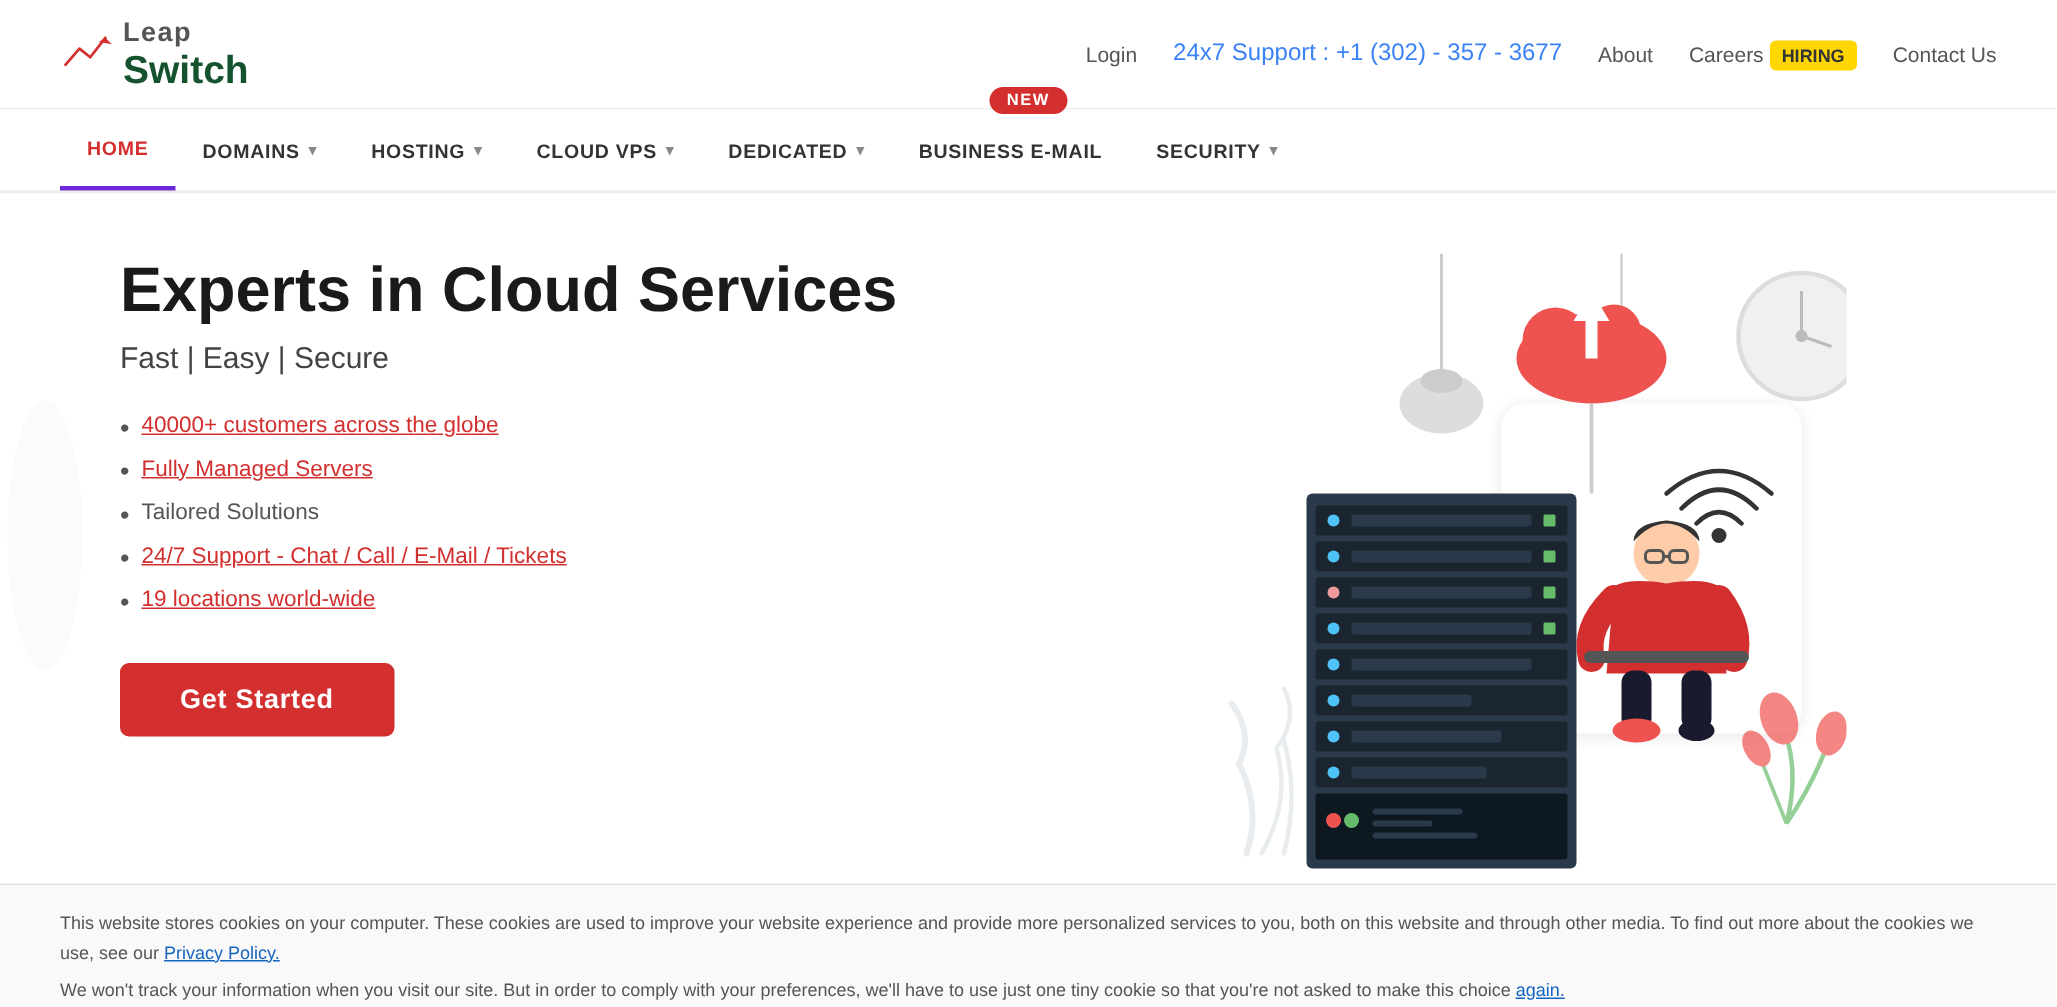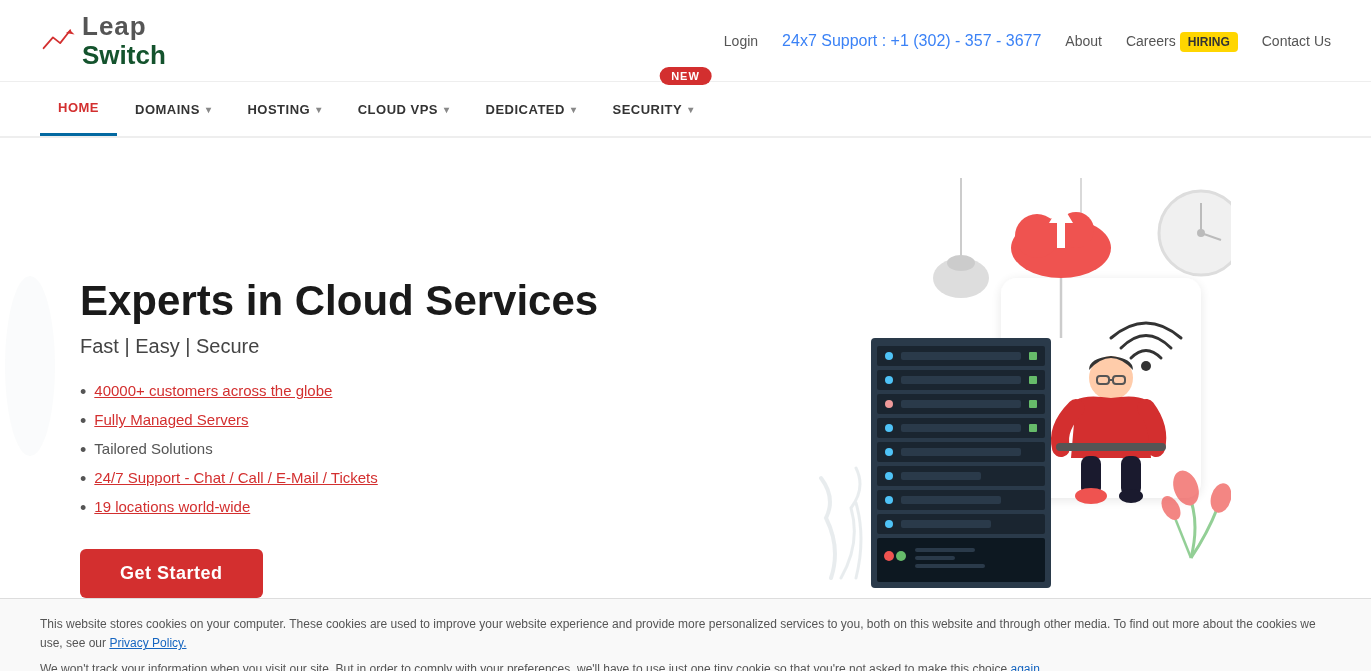--- a/index.html
+++ b/index.html
@@ -18,21 +18,21 @@
       display: flex;
       align-items: center;
       gap: 6px;
     }
     .logo-text {
       display: flex;
       flex-direction: column;
       line-height: 1.1;
     }
     .logo-leap {
-      font-size: 26px;
+      font-size: 18px;
       font-weight: 600;
       color: #555;
       letter-spacing: 1px;
     }
     .logo-switch {
       font-size: 26px;
       font-weight: 700;
       color: #14532d;
     }
     .logo-icon {
@@ -101,32 +101,32 @@
       cursor: pointer;
       display: flex;
       align-items: center;
       gap: 4px;
       white-space: nowrap;
       letter-spacing: 0.5px;
       text-transform: uppercase;
     }
     .nav-item.active {
       color: #d32f2f;
-      border-bottom: 3px solid #0369a1;
+      border-bottom: 3px solid #6d28d9;
     }
     .nav-item .arrow {
       font-size: 10px;
       color: #888;
       margin-left: 2px;
     }
 
     
     .hero {
       display: flex;
-      align-items: flex-end;
+      align-items: flex-start;
       padding: 40px 40px 0 80px;
       min-height: 450px;
       background: #fff;
       overflow: hidden;
       position: relative;
     }
     .hero-content {
       flex: 1;
       max-width: 550px;
       z-index: 2;
@@ -243,20 +243,21 @@
 <div class="main-nav">
   <div class="new-badge-container">
     <span class="new-badge">NEW</span>
   </div>
   <ul class="nav-items">
     <li class="nav-item active">HOME</li>
     <li class="nav-item">DOMAINS <span class="arrow">▾</span></li>
     <li class="nav-item">HOSTING <span class="arrow">▾</span></li>
     <li class="nav-item">CLOUD VPS <span class="arrow">▾</span></li>
     <li class="nav-item">DEDICATED <span class="arrow">▾</span></li>
+    <li class="nav-item">BUSINESS E-MAIL</li>
     <li class="nav-item">SECURITY <span class="arrow">▾</span></li>
   </ul>
 </div>
 
 <div class="hero">
 
   <div class="bg-leaf-left">
     <svg width="60" height="200" viewBox="0 0 60 200">
       <ellipse cx="30" cy="100" rx="25" ry="90" fill="#b0bec5" opacity="0.4"></ellipse>
     </svg>

